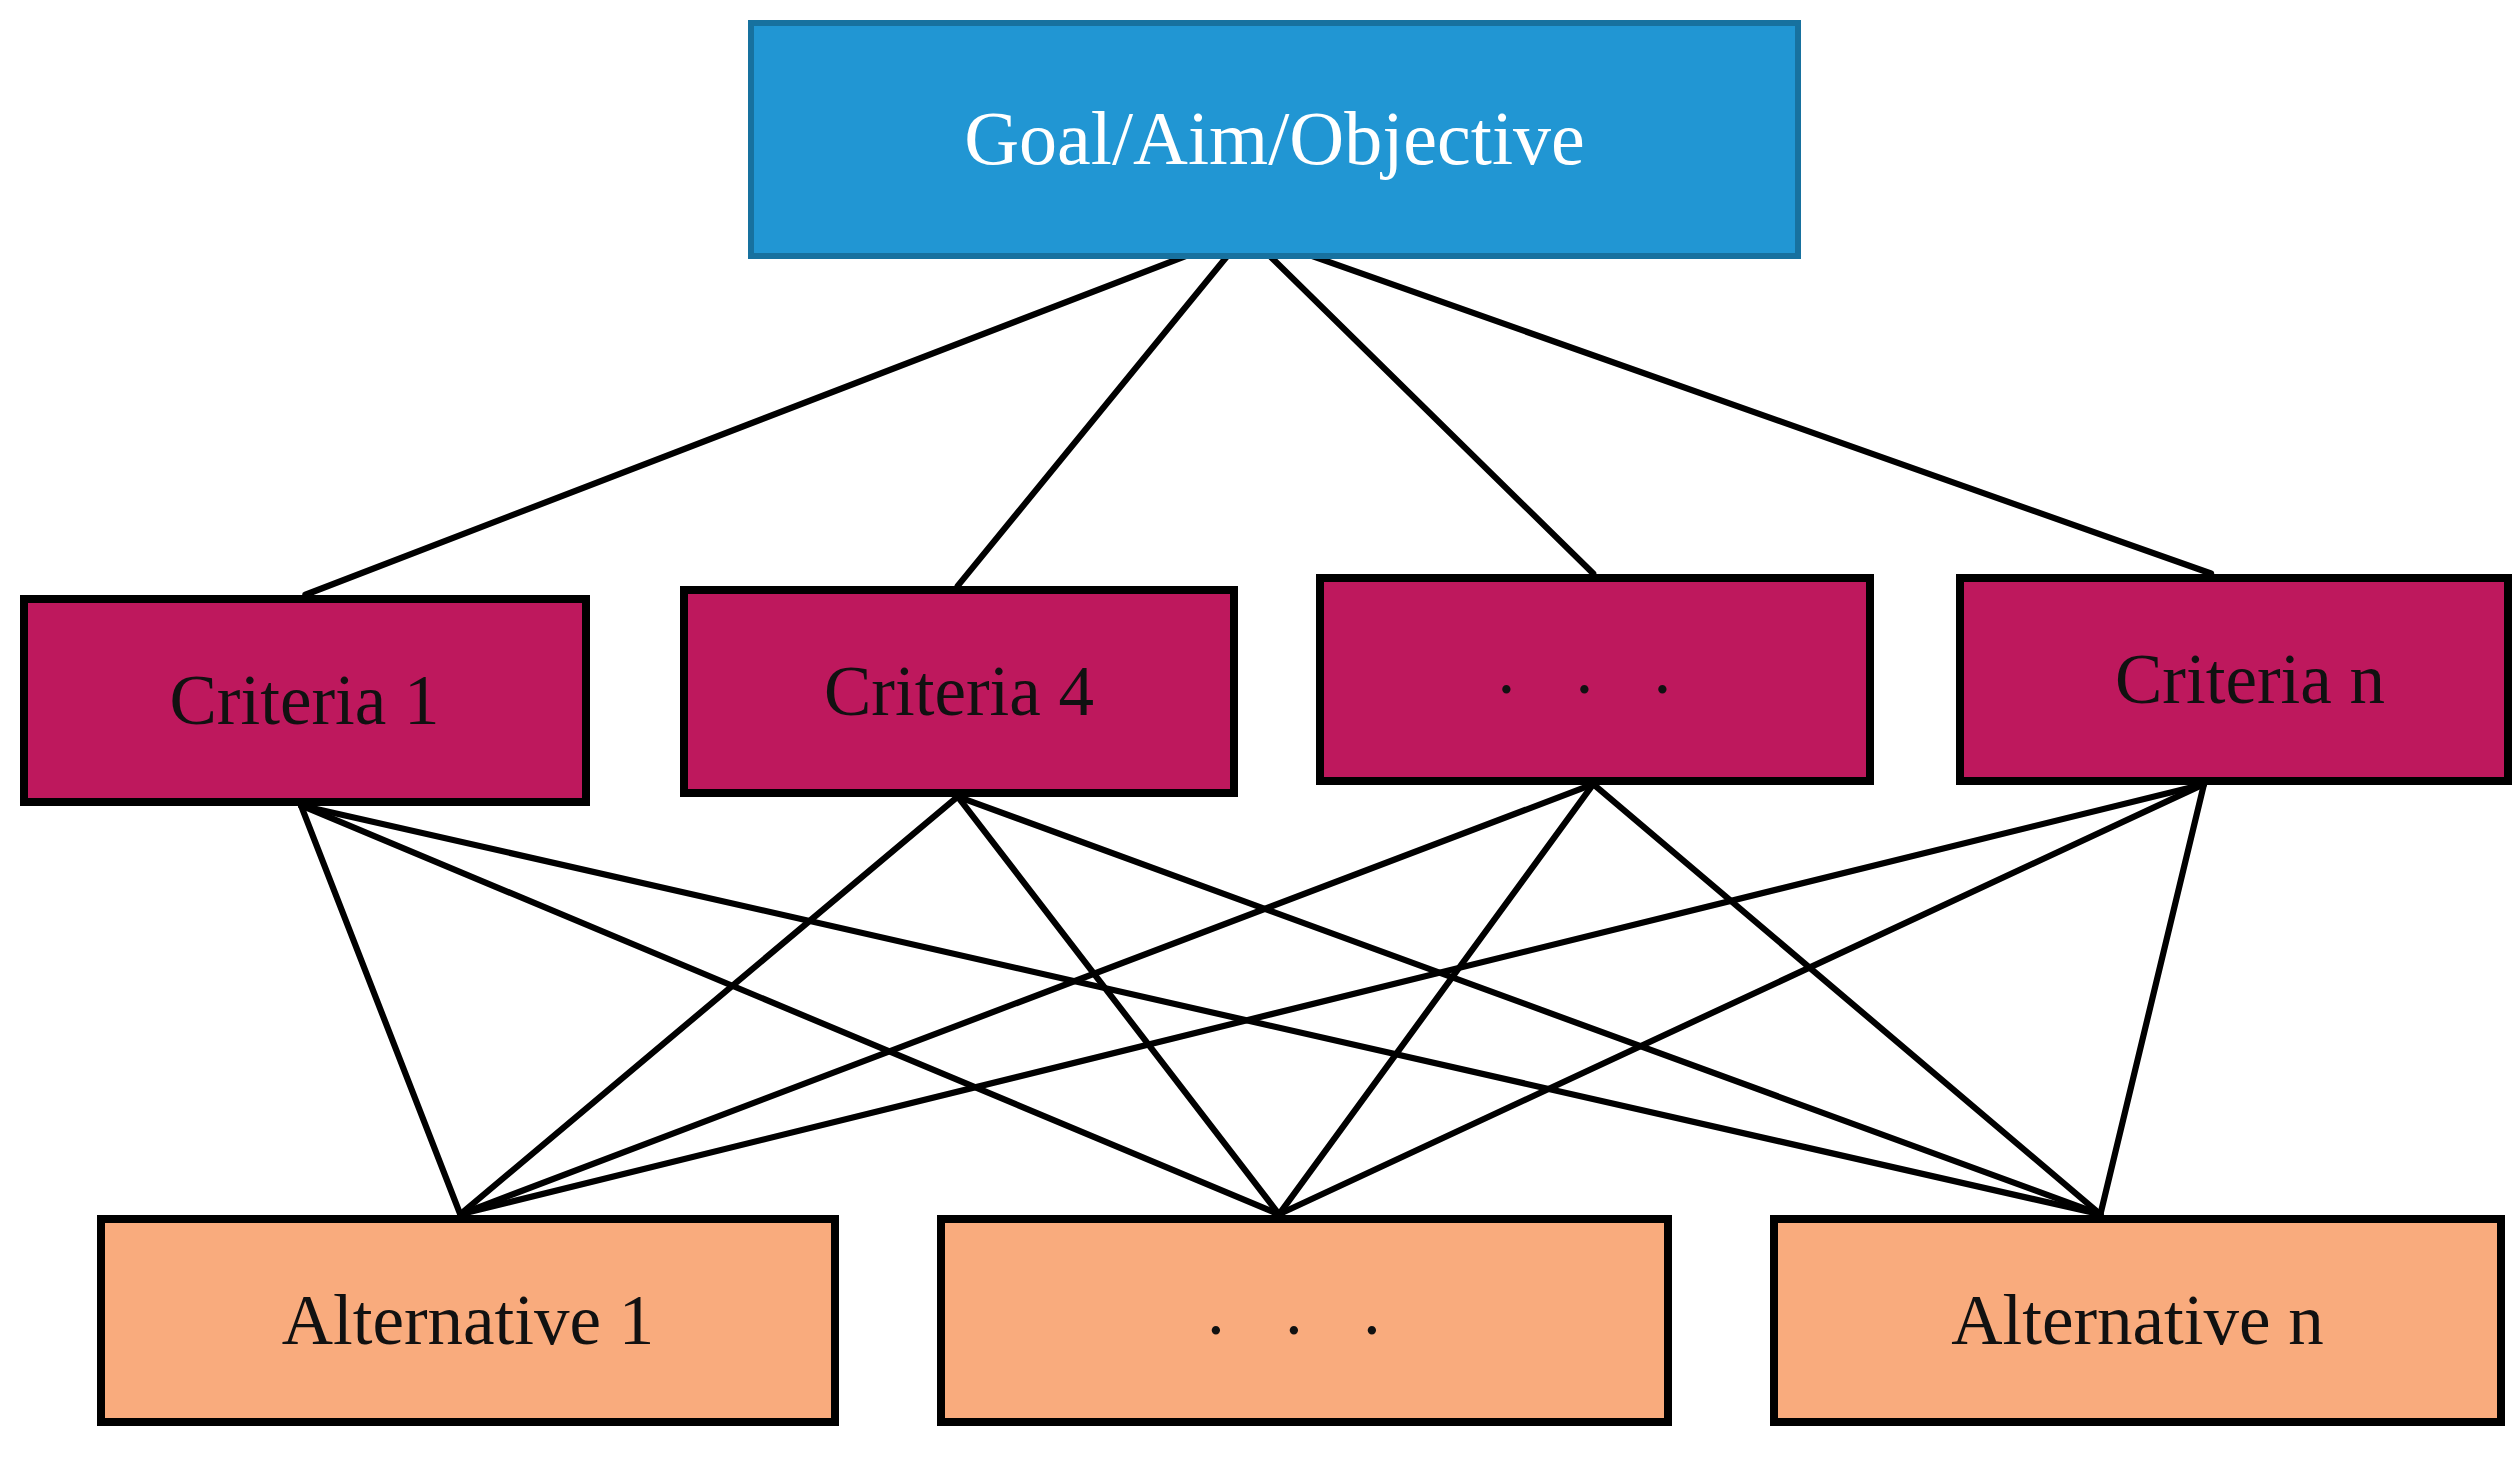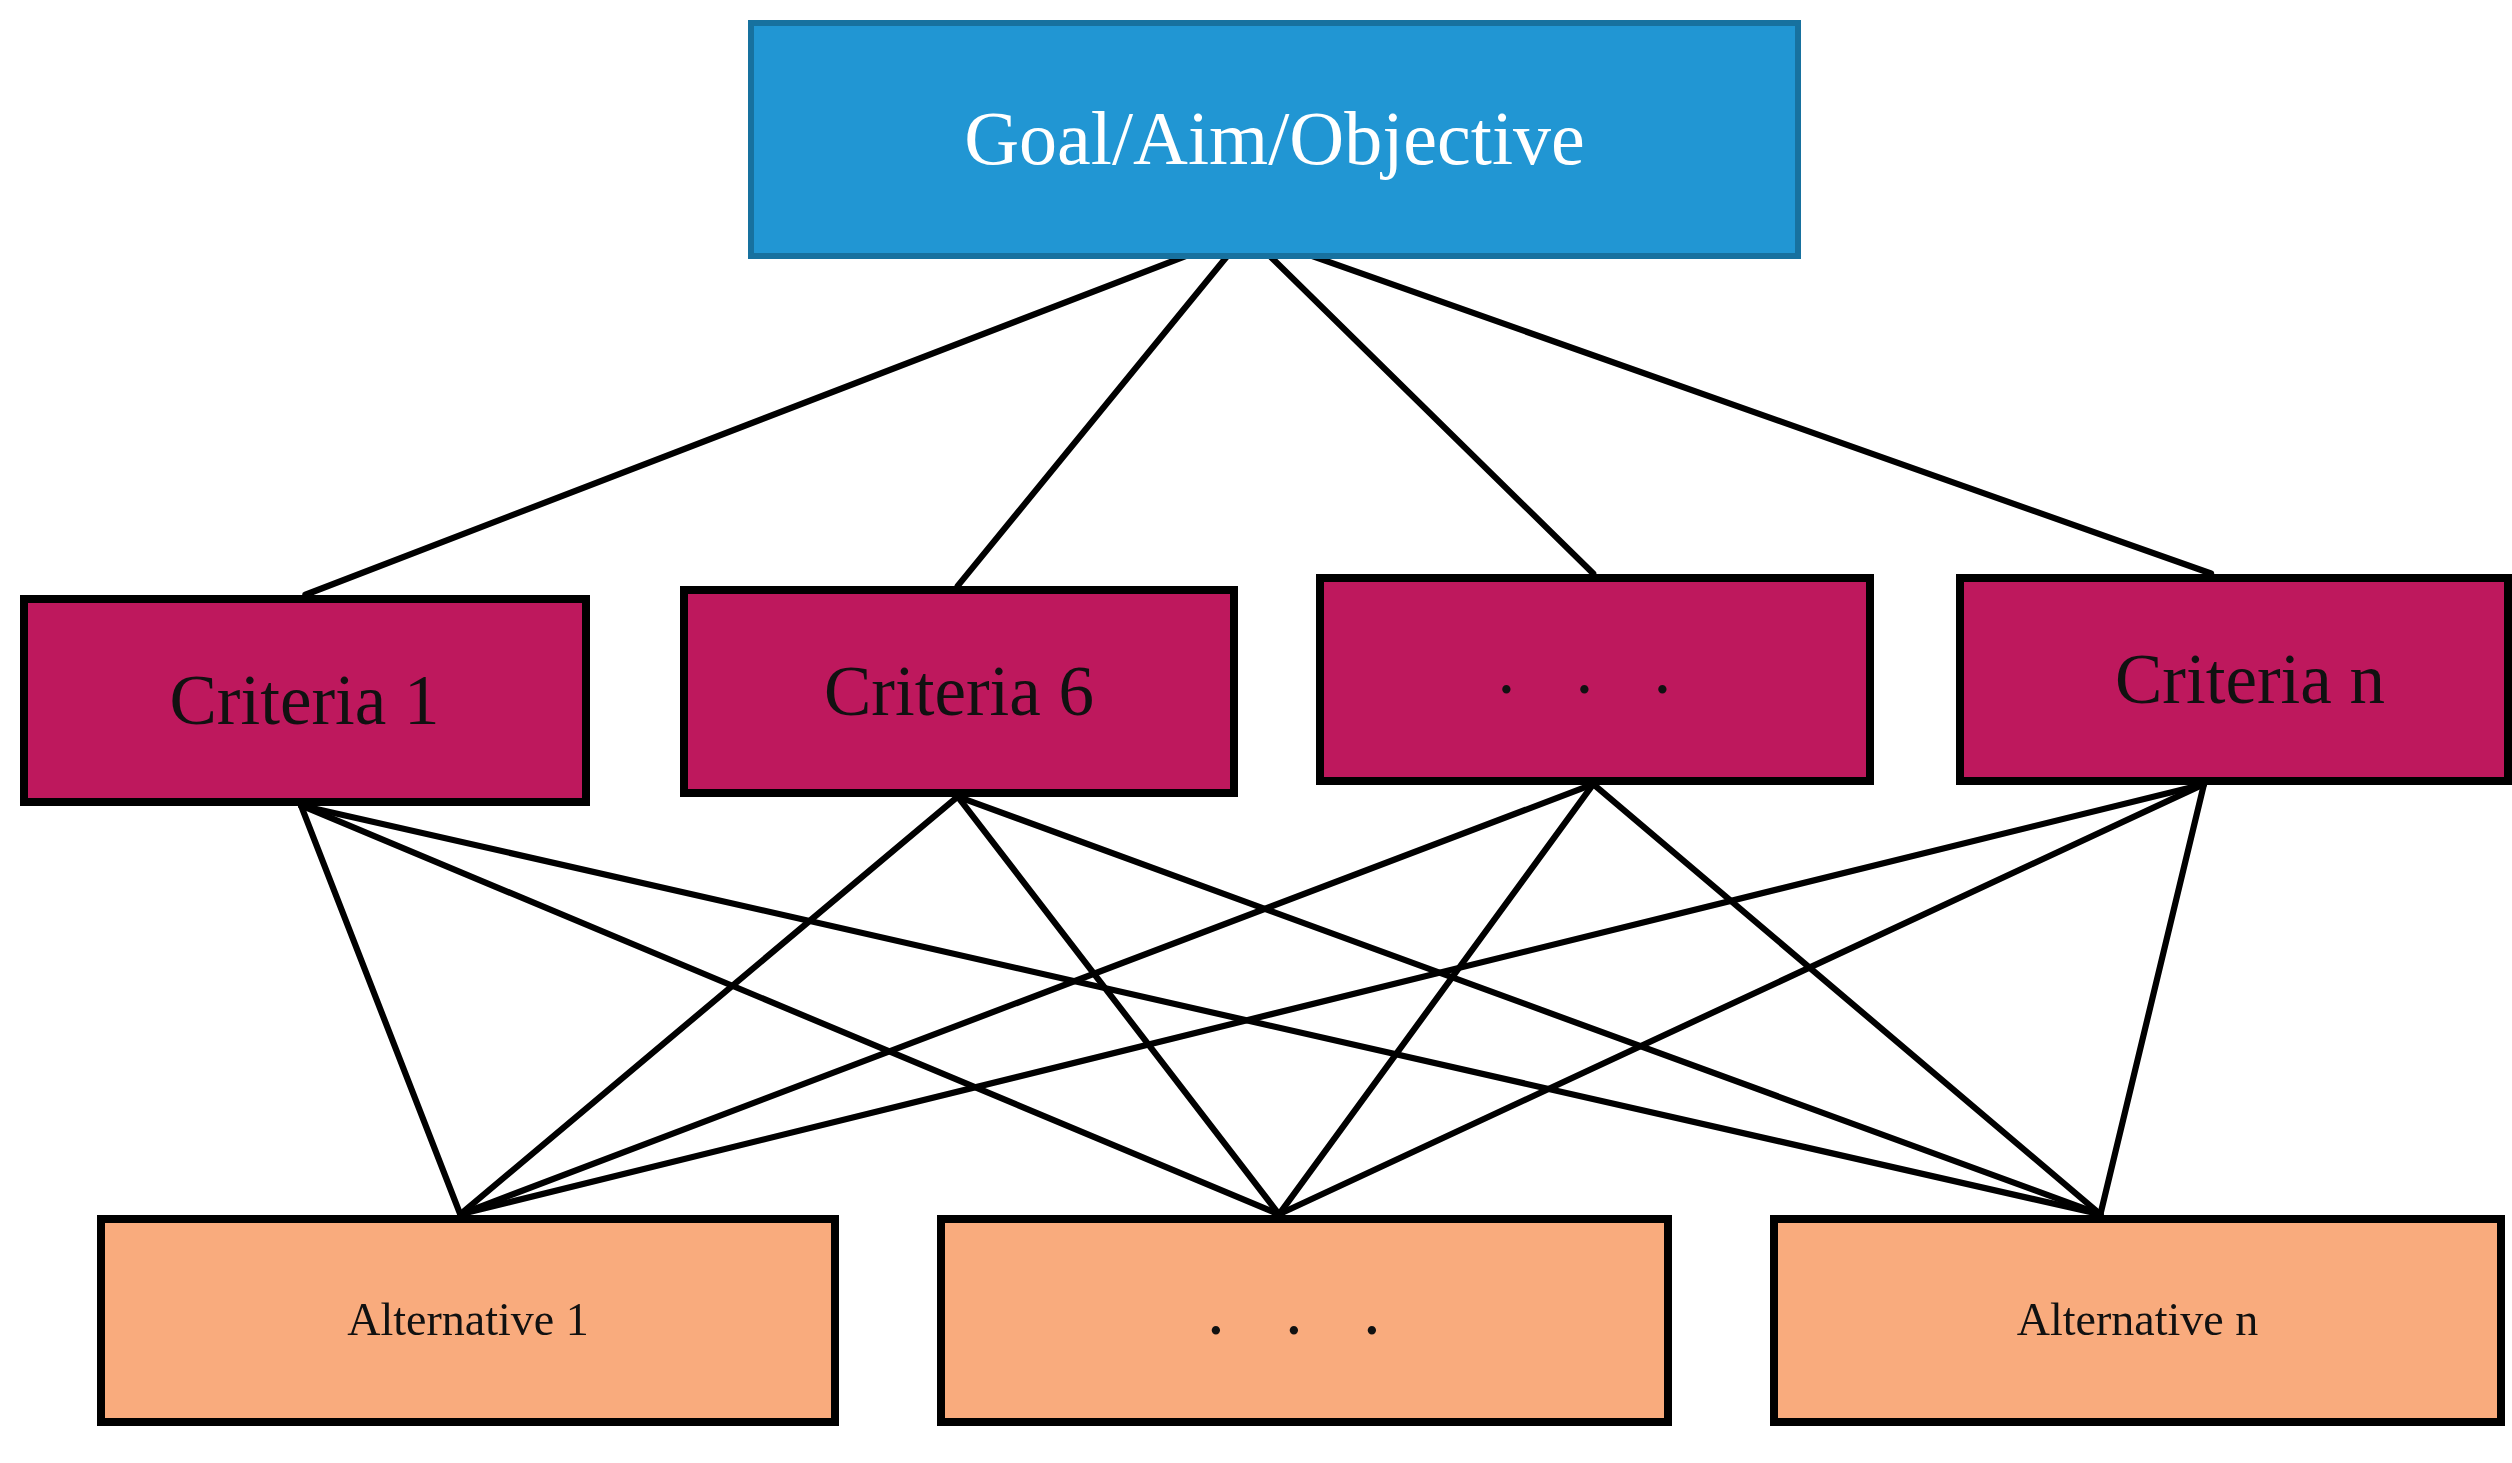--- a/index.html
+++ b/index.html
@@ -52,21 +52,21 @@
   .node-criteria {
     background: #be185d;
     border: 8.9px solid #000000;
     color: #111111;
     font-size: 71px;
   }
   .node-alternative {
     background: #f9ab7d;
     border: 8.9px solid #000000;
     color: #111111;
-    font-size: 46px;
+    font-size: 71px;
   }
   .node.ellipsis {
     letter-spacing: 0.30em;
     font-size: 71px;
     padding-bottom: 0.30em;
   }
 </style>
 </head>
 <body>
 
@@ -93,21 +93,21 @@
 
   <div class="node node-goal" style="left:748px; top:19.5px; width:1053px; height:239px;">
     <span>Goal/Aim/Objective</span>
   </div>
 
   <div class="node node-criteria" style="left:19.5px; top:595px; width:570px; height:211px;">
     <span>Criteria 1</span>
   </div>
 
   <div class="node node-criteria" style="left:680px; top:586px; width:558px; height:211px;">
-    <span>Criteria 6</span>
+    <span>Criteria 4</span>
   </div>
 
   <div class="node node-criteria ellipsis" style="left:1316px; top:574px; width:558px; height:211px;">
     <span>. . .</span>
   </div>
 
   <div class="node node-criteria" style="left:1956px; top:574px; width:556px; height:211px;padding-left:32px;">
     <span>Criteria n</span>
   </div>
 

